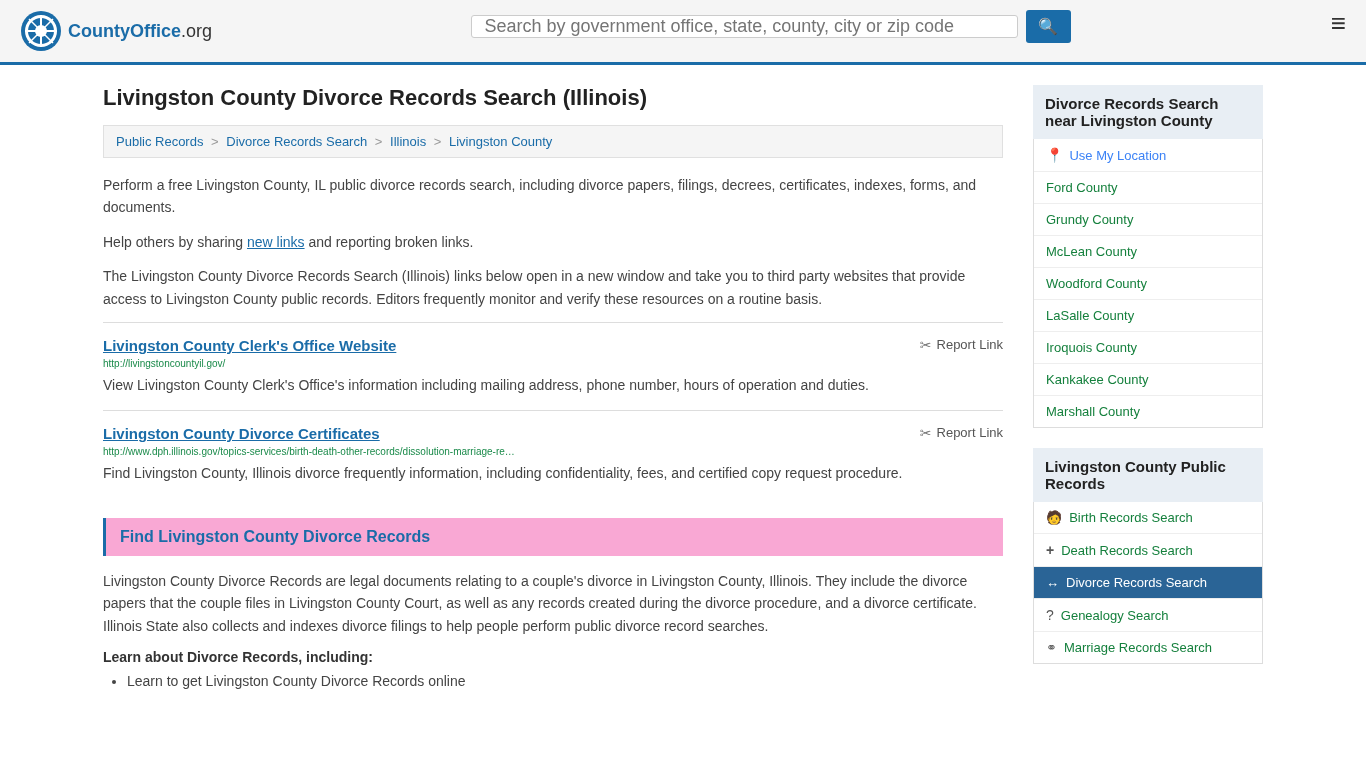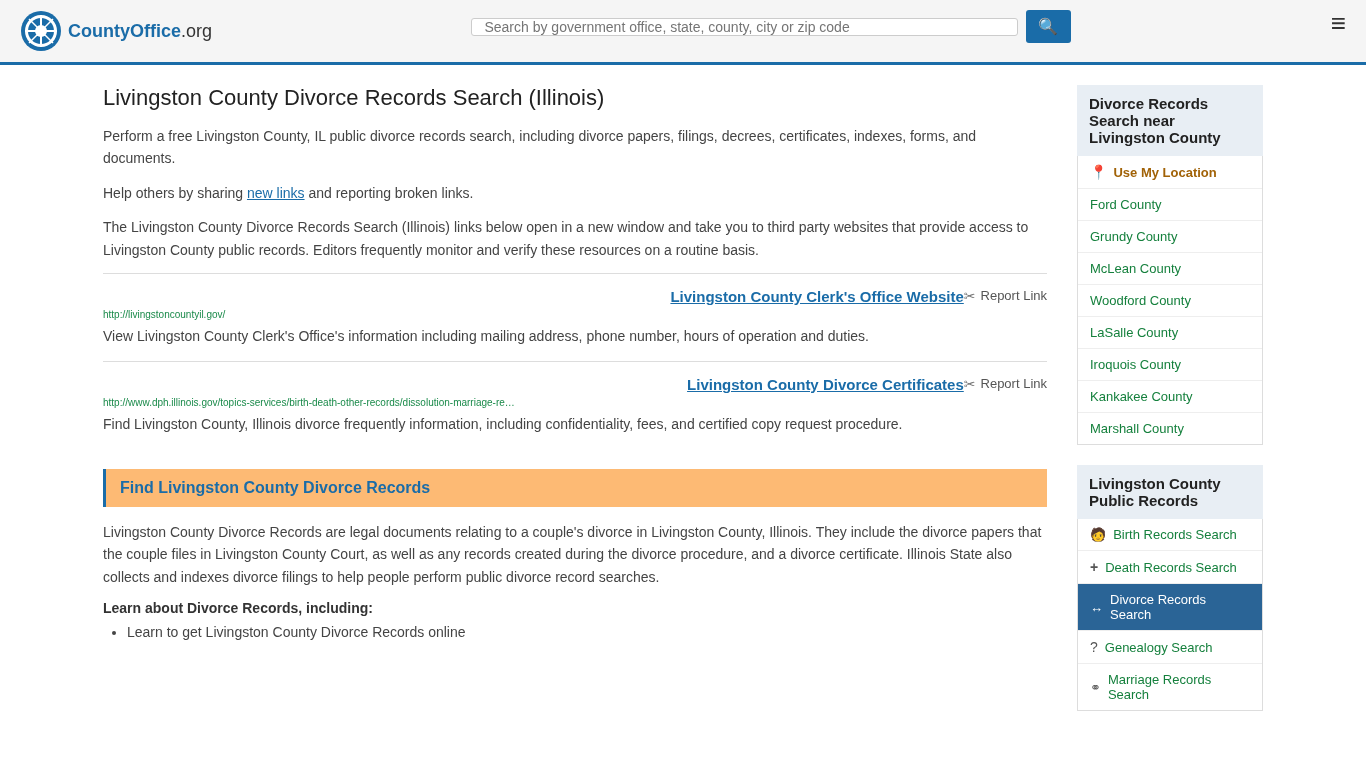--- a/index.html
+++ b/index.html
@@ -62,28 +62,28 @@
       display: flex;
       max-width: 1200px;
       margin: 0 auto;
       padding: 20px;
       gap: 30px;
     }
     #content {
       flex: 1;
     }
     #sidebar {
-      width: 186px;
+      width: 230px;
       flex-shrink: 0;
     }
 
     
     #page-title {
       font-size: 22px;
-      font-weight: normal;
+      font-weight: bold;
       color: #222;
       margin-bottom: 14px;
     }
 
     
     #breadcrumb {
       background: #f5f5f5;
       padding: 8px 12px;
       border: 1px solid #e0e0e0;
       margin-bottom: 16px;
@@ -110,21 +110,21 @@
       color: #1a6ca8;
     }
 
     
     .result-card {
       border-top: 1px solid #ddd;
       padding: 14px 0;
     }
     .result-card-header {
       display: flex;
-      justify-content: flex-end;
+      justify-content: space-between;
       align-items: flex-start;
       margin-bottom: 4px;
     }
     .result-title {
       font-size: 15px;
       font-weight: bold;
       color: #1a6ca8;
       text-decoration: underline;
       cursor: pointer;
     }
@@ -149,21 +149,21 @@
     }
 
     
     #find-section {
       margin-top: 20px;
     }
     #find-heading {
       font-size: 16px;
       font-weight: bold;
       color: #1a6ca8;
-      background: #fdba74;
+      background: #f9a8d4;
       padding: 10px 14px;
       border-left: 3px solid #1a6ca8;
       margin-bottom: 14px;
     }
     .find-para {
       font-size: 14px;
       color: #444;
       line-height: 1.6;
       margin-bottom: 12px;
     }
@@ -223,23 +223,22 @@
 
     .use-my-location {
       display: flex;
       align-items: center;
       gap: 6px;
       padding: 8px 12px;
       border-bottom: 1px solid #eee;
       font-size: 13px;
     }
     .use-my-location a {
-      color: #a16207;
+      color: #3b82f6;
       text-decoration: none;
-      font-weight: bold;
     }
 
     
     .scissors-icon { font-size: 14px; color: #777; }
   </style>
 </head>
 <body>
 
 <div id="header">
   <div id="logo-area">
@@ -251,32 +250,41 @@
       <line x1="21" y1="5" x2="21" y2="37" stroke="white" stroke-width="2"></line>
       <line x1="5" y1="21" x2="37" y2="21" stroke="white" stroke-width="2"></line>
       <line x1="9" y1="9" x2="33" y2="33" stroke="white" stroke-width="1.5"></line>
       <line x1="33" y1="9" x2="9" y2="33" stroke="white" stroke-width="1.5"></line>
     </svg>
     <div>
       <span style="color:#1a6ca8;font-weight:bold;font-size:18px;">CountyOffice</span><span style="color:#333;font-size:18px;">.org</span>
     </div>
   </div>
   <div id="search-area">
-    <input id="search-box" type="text" style="flex: 1 1 0%; padding: 0 12px; border: 1px solid rgb(204, 204, 204); border-radius: 3px; font-size: 14px; color: rgb(153, 153, 153);" placeholder="Search by government office, state, county, city or zip code">
+    <input id="search-box" type="text" style="flex: 1 1 0%; padding: 0 12px; border: 1px solid rgb(204, 204, 204); border-radius: 3px; font-size: 18px; color: rgb(153, 153, 153);" placeholder="Search by government office, state, county, city or zip code">
     <button id="search-btn" style="background:#1a6ca8;border:none;padding:7px 13px;cursor:pointer;border-radius:3px;color:white;font-size:16px;">🔍</button>
   </div>
   <button id="menu-btn" style="background:none;border:none;cursor:pointer;font-size:26px;color:#333;line-height:1;">≡</button>
 </div>
 
 <div id="main-layout">
 
   <div id="content">
 
     <h1 id="page-title">Livingston County Divorce Records Search (Illinois)</h1>
 
+    <div id="breadcrumb">
+      <a href="#">Public Records</a>
+      <span> &gt; </span>
+      <a href="#">Divorce Records Search</a>
+      <span> &gt; </span>
+      <a href="#">Illinois</a>
+      <span> &gt; </span>
+      <a href="#">Livingston County</a>
+    </div>
 
     <p class="desc-para">Perform a free Livingston County, IL public divorce records search, including divorce papers, filings, decrees, certificates, indexes, forms, and documents.</p>
     <p class="desc-para">
       <span>Help others by sharing </span><a href="#">new links</a><span> and reporting broken links.</span>
     </p>
     <p class="desc-para">The Livingston County Divorce Records Search (Illinois) links below open in a new window and take you to third party websites that provide access to Livingston County public records. Editors frequently monitor and verify these resources on a routine basis.</p>
 
     <div class="result-card">
       <div class="result-card-header">
         <a href="#" class="result-title">Livingston County Clerk's Office Website</a>

